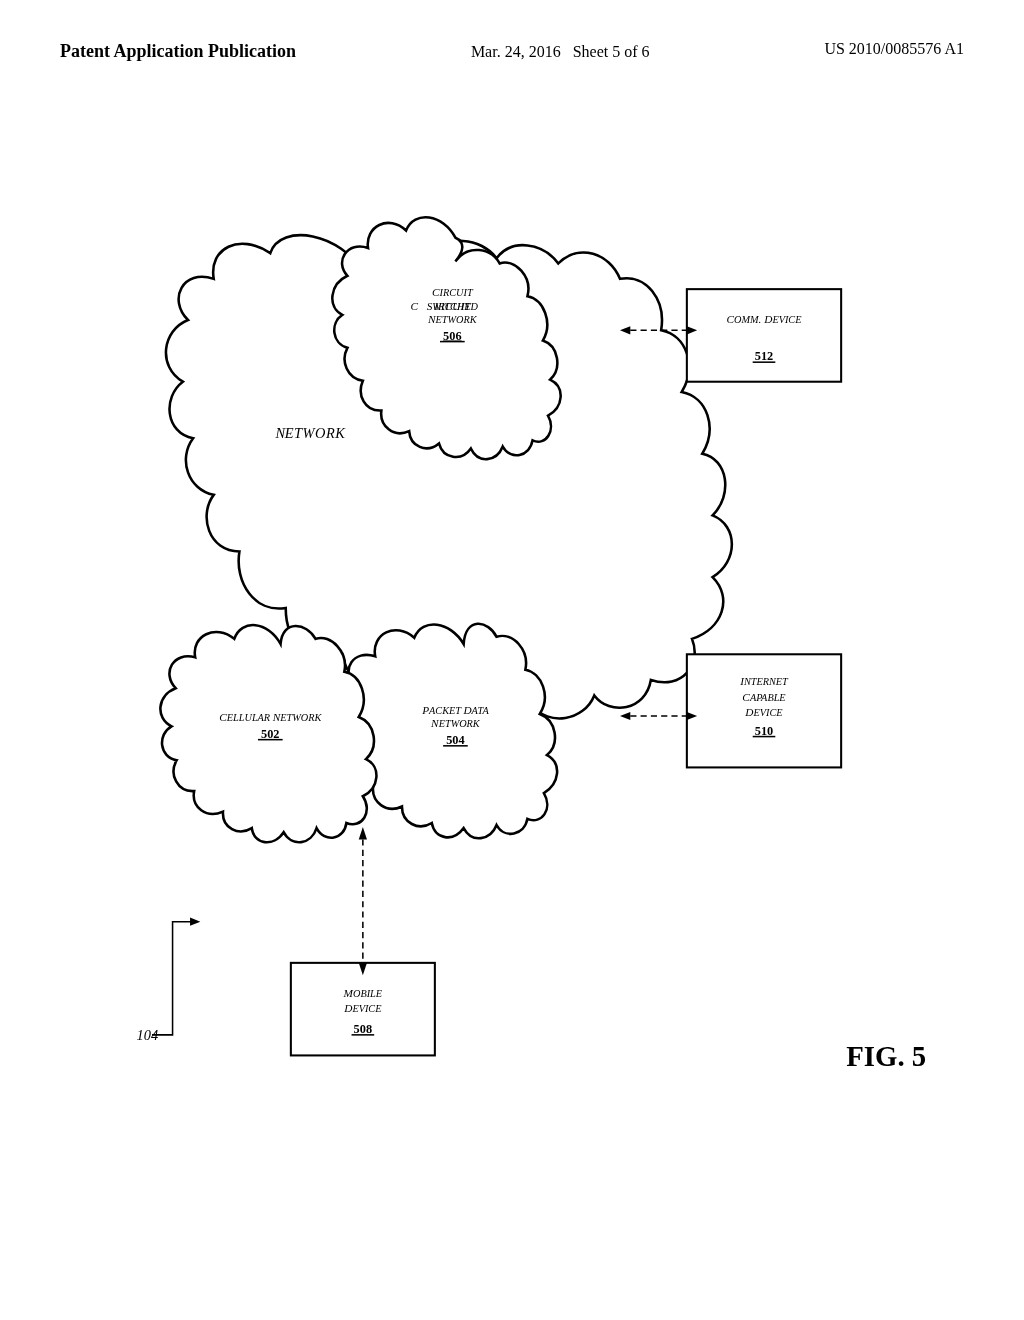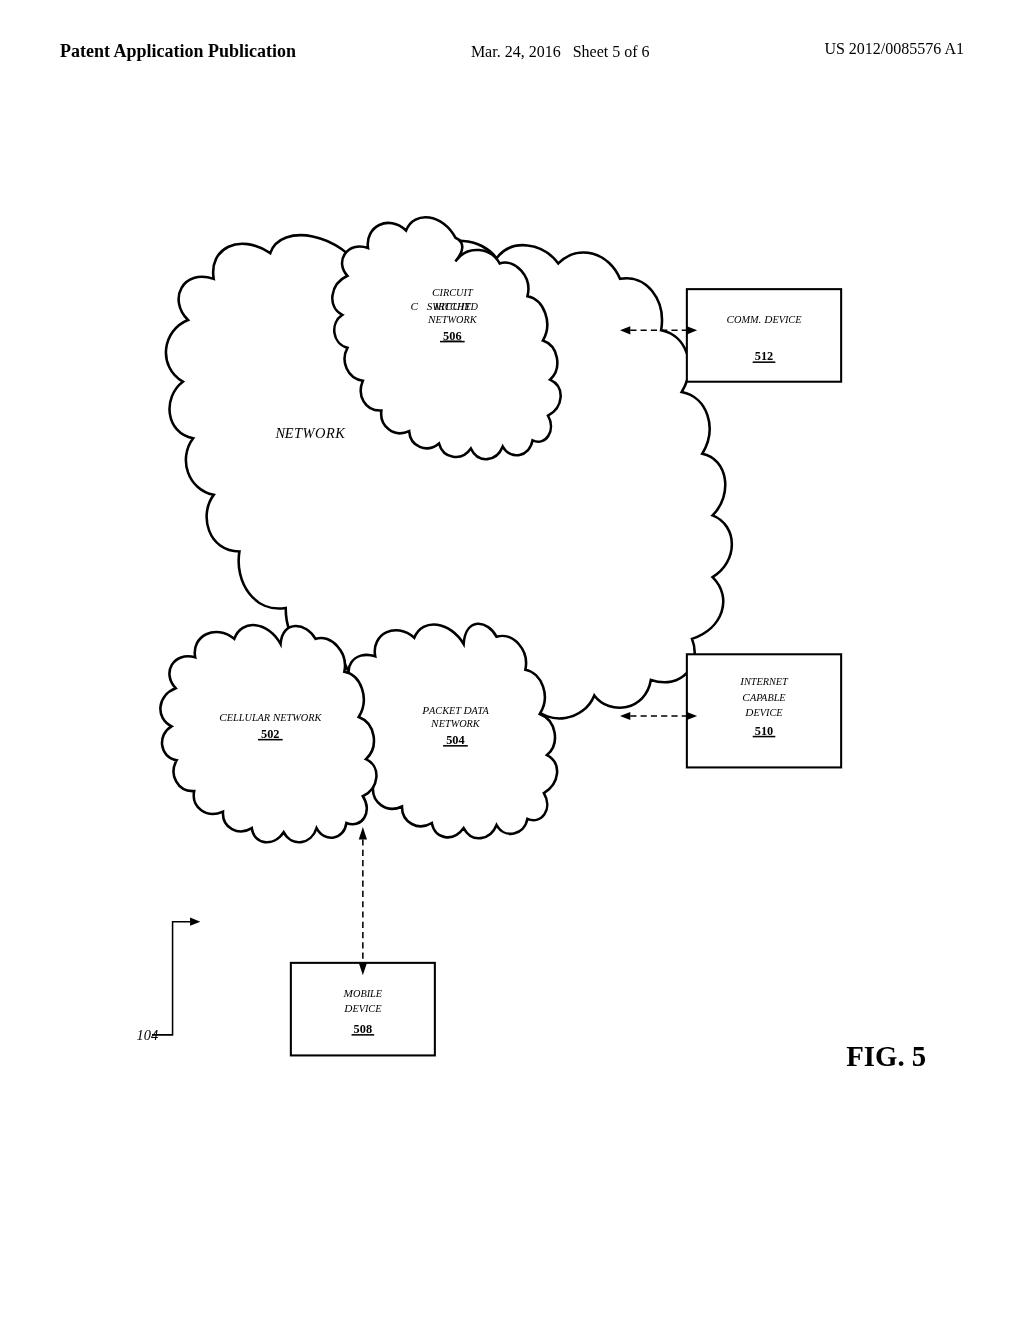--- a/index.html
+++ b/index.html
@@ -55,21 +55,21 @@
     }
   </style>
 </head>
 <body>
 
 <div class="header">
   <div class="header-left">Patent Application Publication</div>
   <div class="header-center">
     <span>Mar. 24, 2016</span>&nbsp;&nbsp;&nbsp;<span>Sheet 5 of 6</span>
   </div>
-  <div class="header-right">US 2012/0085576 A1</div>
+  <div class="header-right">US 2010/0085576 A1</div>
 </div>
 
 <div class="diagram-area">
   <svg viewBox="0 0 850 1050" xmlns="http://www.w3.org/2000/svg">
 
     <g>
 
       <path d="
         M 280,130
         C 260,90 200,80 190,110

